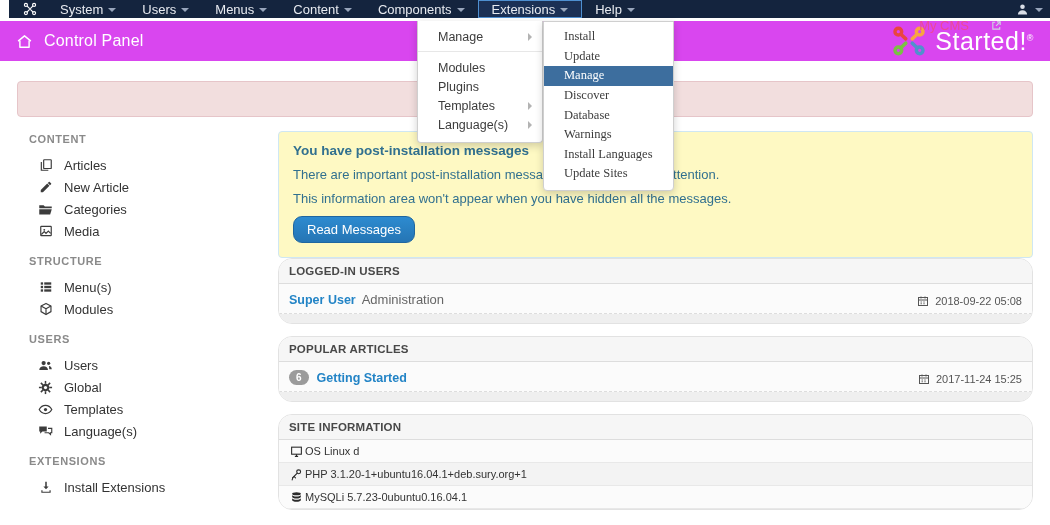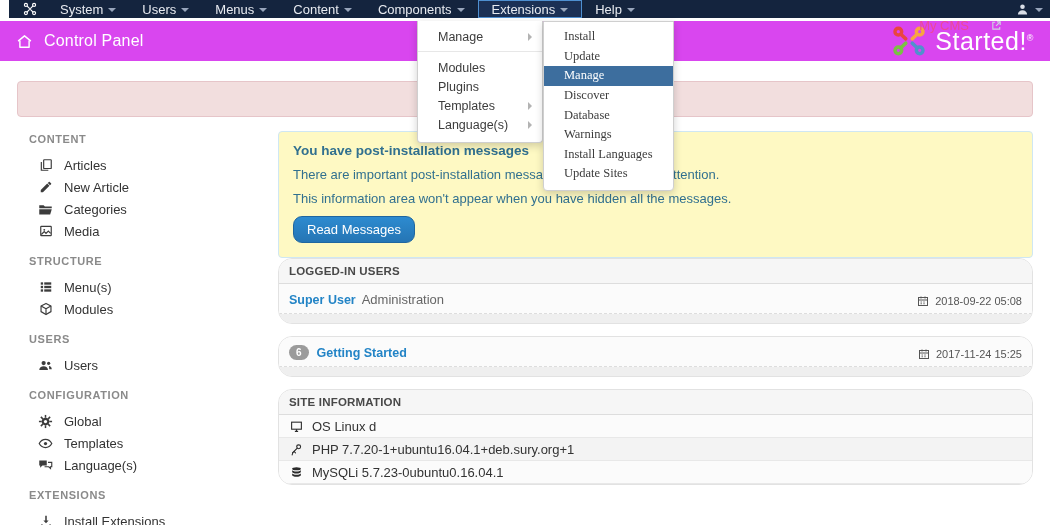--- a/index.html
+++ b/index.html
@@ -76,22 +76,22 @@
                   font-size:11.5px; font-weight:bold; color:#484848; letter-spacing:.2px; }
   .panel-row { display:flex; align-items:flex-end; padding:6px 10px; background:#fbfbfb;
                border-bottom:1px dashed #ddd; min-height:30px; }
   .row-link { color:#2384c6; font-weight:bold; font-size:12.5px; text-decoration:none; cursor:pointer; }
   .row-sub { color:#666; font-size:13px; margin-left:6px; }
   .row-date { margin-left:auto; display:flex; align-items:center; gap:6px;
               color:#555; font-size:11px; }
   .badge { background:#9b9b9b; color:#fff; border-radius:10px; font-size:10px;
            font-weight:bold; padding:2px 7px; margin-right:8px; }
   .panel-foot { height:9px; background:#efefef; }
-  .site-row { display:flex; align-items:center; gap:9px; padding:4px 10px; height:23px;
-              font-size:13px; color:#333; border-bottom:1px solid #e8e8e8; }
+  .site-row { display:flex; align-items:center; gap:2px; padding:4px 10px; height:23px;
+              font-size:11px; color:#333; border-bottom:1px solid #e8e8e8; }
   .site-row:nth-child(even) { background:#fbfbfb; }
   .site-row:nth-child(odd) { background:#f3f3f3; }
   .site-row .ico { width:14px; display:flex; justify-content:center; color:#2b2b2b; }
 
   svg { display:block; }
 </style>
 </head>
 <body>
 
 <div class="topbar">
@@ -297,21 +297,20 @@
         <svg width="15" height="15" viewBox="0 0 24 24" fill="currentColor">
             <circle cx="9" cy="8" r="3.4"></circle>
             <path d="M2 19c0-3.6 3.1-6 7-6s7 2.4 7 6z"></path>
             <circle cx="17" cy="8.5" r="2.6"></circle>
             <path d="M17.5 12.6c2.7.4 4.5 2.4 4.5 5.4h-4"></path>
           </svg>
       </span>
       <span>Users</span>
     </div>
 
-    <div class="side-heading">CONFIGURATION</div>
     <div class="side-item">
       <span class="ico">
         <svg width="15" height="15" viewBox="0 0 24 24" fill="currentColor">
             <g>
               <rect x="10.8" y="1.5" width="2.4" height="4.5"></rect>
               <rect x="10.8" y="18" width="2.4" height="4.5"></rect>
               <rect x="1.5" y="10.8" width="4.5" height="2.4"></rect>
               <rect x="18" y="10.8" width="4.5" height="2.4"></rect>
               <rect x="10.8" y="1.5" width="2.4" height="4.5" transform="rotate(45 12 12)"></rect>
               <rect x="10.8" y="18" width="2.4" height="4.5" transform="rotate(45 12 12)"></rect>
@@ -377,20 +376,21 @@
                 <path d="M7 14h3M12.5 14h3M7 17.5h3M12.5 17.5h3" stroke-width="1.6"></path>
               </svg>
           </span>
           <span>2018-09-22 05:08</span>
         </span>
       </div>
       <div class="panel-foot"></div>
     </div>
 
     <div class="panel">
+      <div class="panel-header">POPULAR ARTICLES</div>
       <div class="panel-row">
         <span class="badge">6</span>
         <a class="row-link">Getting Started</a>
         <span class="row-date">
           <span>
             <svg width="12" height="12" viewBox="0 0 24 24" fill="none" stroke="#555" stroke-width="2">
                 <rect x="3" y="5" width="18" height="16"></rect>
                 <path d="M3 10h18M8 3v4M16 3v4"></path>
                 <path d="M7 14h3M12.5 14h3M7 17.5h3M12.5 17.5h3" stroke-width="1.6"></path>
               </svg>
@@ -413,21 +413,21 @@
         <span>OS Linux d</span>
       </div>
       <div class="site-row">
         <span class="ico">
           <svg width="13" height="13" viewBox="0 0 24 24" fill="none" stroke="currentColor" stroke-width="2" stroke-linecap="round">
               <circle cx="16" cy="7" r="3.6"></circle>
               <path d="M13.4 9.6L5 18"></path>
               <path d="M7.5 15.5l2.6 2.6M5.2 17.8L4 22"></path>
             </svg>
         </span>
-        <span>PHP 7.7.20-1+ubuntu16.04.1+deb.sury.org+1</span>
+        <span>PHP 3.1.20-1+ubuntu16.04.1+deb.sury.org+1</span>
       </div>
       <div class="site-row">
         <span class="ico">
           <svg width="13" height="13" viewBox="0 0 24 24" fill="currentColor">
               <ellipse cx="12" cy="5" rx="8" ry="2.8"></ellipse>
               <path d="M4 7.5c0 1.5 3.6 2.8 8 2.8s8-1.3 8-2.8V11c0 1.5-3.6 2.8-8 2.8S4 12.5 4 11z"></path>
               <path d="M4 13.5c0 1.5 3.6 2.8 8 2.8s8-1.3 8-2.8V17c0 1.5-3.6 2.8-8 2.8S4 18.5 4 17z"></path>
             </svg>
         </span>
         <span>MySQLi 5.7.23-0ubuntu0.16.04.1</span>

